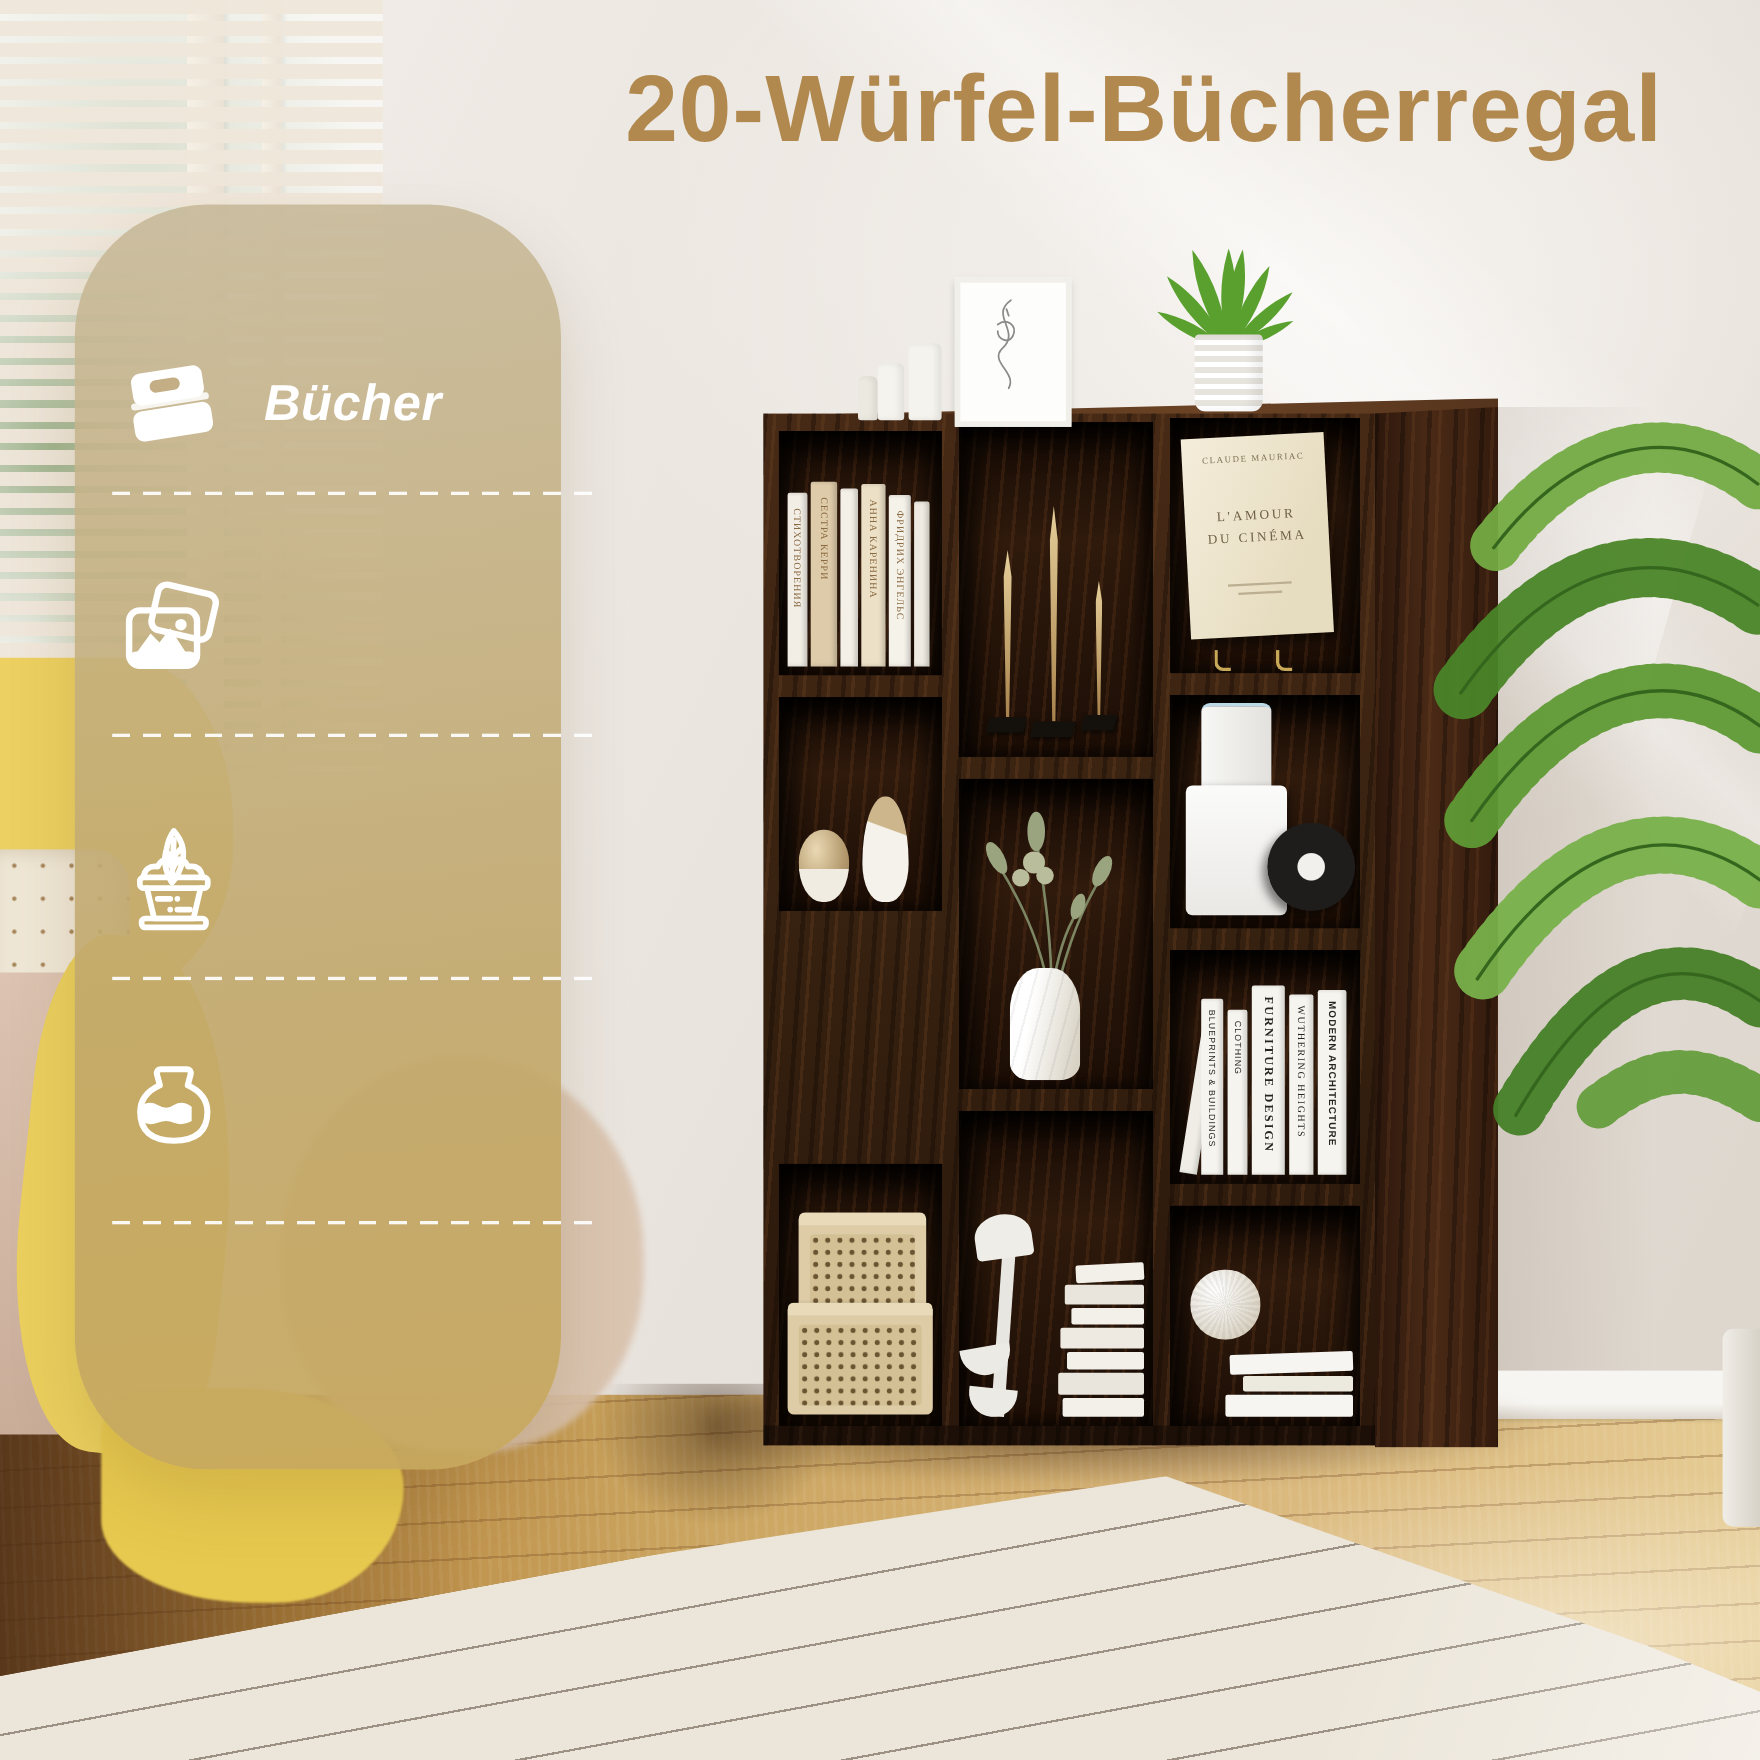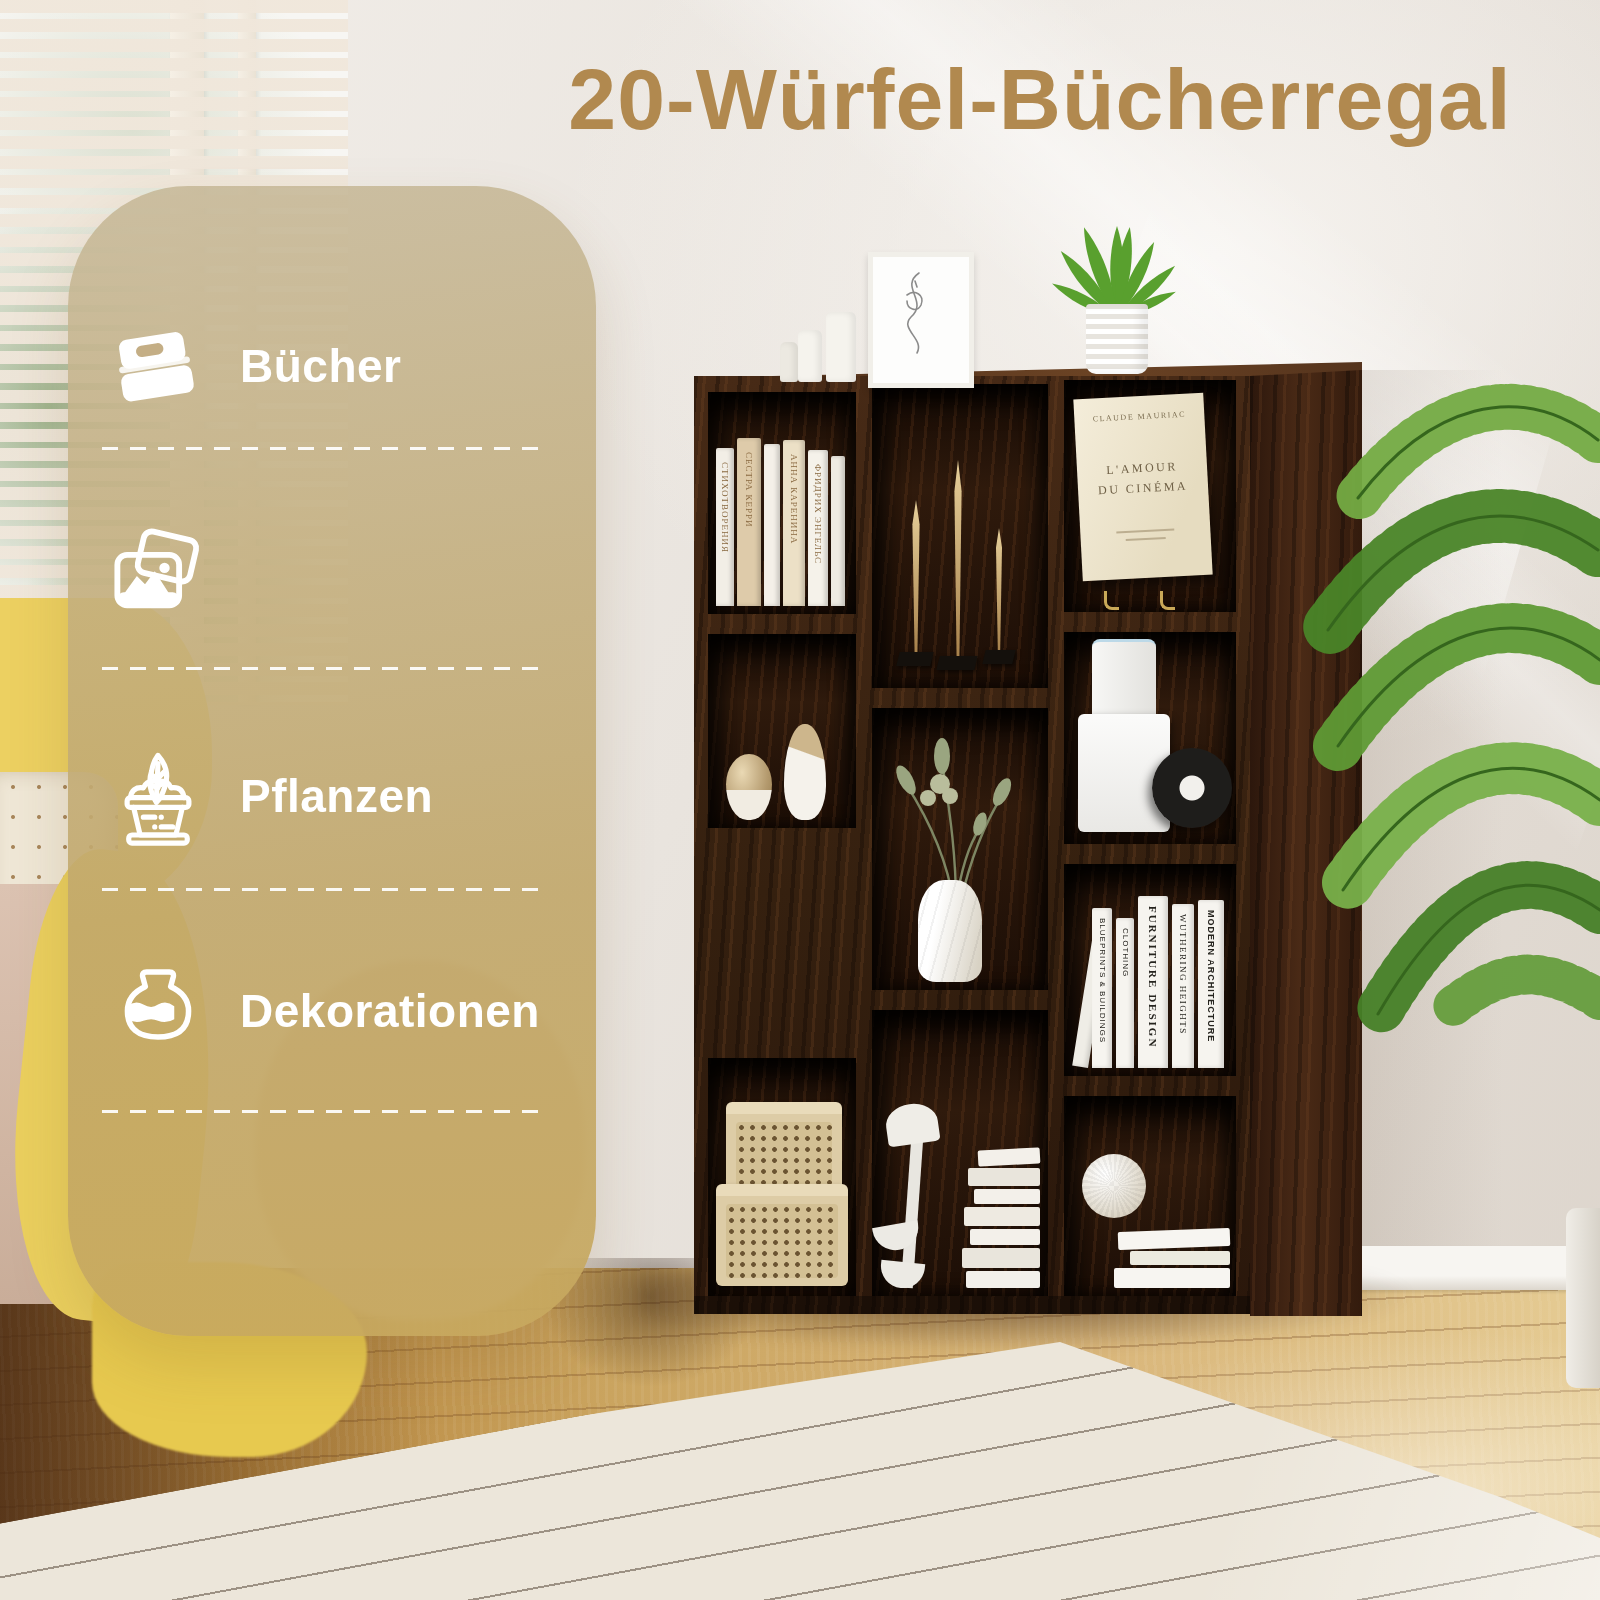--- a/index.html
+++ b/index.html
@@ -177,23 +177,23 @@
   .pic-frame{left:868px;top:252px;width:96px;height:126px;position:absolute;background:#fdfdfc;
     border:5px solid #f1efe9;box-shadow:0 4px 7px rgba(0,0,0,.14);}
   .plant-pot{position:absolute;left:1086px;top:304px;width:62px;height:70px;border-radius:4px 4px 10px 10px;
     background:repeating-linear-gradient(180deg,#e7e4de 0 5px,#ffffff 5px 10px);box-shadow:inset -8px 0 10px rgba(0,0,0,.07);}
   .leaves{position:absolute;left:1032px;top:216px;width:170px;height:104px;}
   .planter-right{position:absolute;z-index:9;left:1566px;top:1208px;width:34px;height:180px;
     background:linear-gradient(90deg,#f0ede7,#d7d2c8);border-radius:10px 0 0 10px;}
   .palm{position:absolute;z-index:9;left:1296px;top:348px;width:304px;height:770px;}
 
   
-  .feature-panel{position:absolute;z-index:10;left:68px;top:186px;width:528px;height:1150px;border-radius:120px;
+  .feature-panel{position:absolute;z-index:10;left:68px;top:186px;width:442px;height:1150px;border-radius:120px;
     background:linear-gradient(175deg, rgba(198,184,152,.88) 0%, rgba(193,167,106,.9) 62%, rgba(199,168,94,.93) 100%);
-    box-shadow:0 30px 60px rgba(120,90,40,.18);}
+    box-shadow:0 30px 60px rgba(120,90,40,.18);font-style:italic;}
   .feature-item{position:absolute;left:0;width:100%;height:104px;}
   .feature-icon{position:absolute;left:38px;top:0;width:104px;height:104px;}
   .feature-label{position:absolute;left:172px;top:0;height:104px;display:flex;align-items:center;
     color:#ffffff;font-size:46px;font-weight:600;letter-spacing:.5px;white-space:nowrap;}
   .fi1{top:128px;} .fi2{top:338px;} .fi3{top:558px;} .fi4{top:773px;} .fi5{top:978px;}
   .fi5 .feature-label{font-size:37px;letter-spacing:-1px;transform:scaleX(.95);transform-origin:left center;}
   .feature-sep{position:absolute;left:34px;width:446px;height:3px;opacity:.92;
     background:repeating-linear-gradient(90deg,#ffffff 0 16px,transparent 16px 28px);}
   .sp1{top:261px;} .sp2{top:481px;} .sp3{top:702px;} .sp4{top:924px;}
 
@@ -449,30 +449,28 @@
           <path d="M28 19 l4 3 M36 17 l-4 4 M27 25 l5 2 M37 23 l-5 3"></path>
           <path d="M15 33 q1 -7 8 -6 q2 -5 9 -4 q6 -1 8 4 q7 -1 8 6"></path>
           <rect x="13" y="33" width="38" height="6" rx="2"></rect>
           <path d="M17 39 l4 17 h22 l4 -17"></path>
           <rect x="14" y="56" width="36" height="5" rx="2"></rect>
           <path d="M23 45 h7 M34 51 h7"></path>
         </g>
         <circle cx="34" cy="45" r="1.6" fill="#fff"></circle>
           <circle cx="30" cy="51" r="1.6" fill="#fff"></circle>
       </svg>
-      <span class="feature-label">Pflanzen</span>
     </div>
     <div class="feature-sep sp3"></div>
 
     <div class="feature-item fi4">
       <svg class="feature-icon" viewBox="0 0 64 64">
         <path d="M25 8 h14 q3 0 2.4 3 l-1.6 6 q11 5 11 15 q0 16 -18.8 16 q-18.8 0 -18.8 -16 q0 -10 11 -15 L22.6 11 q-.6 -3 2.4 -3 z" stroke="#fff" stroke-width="3.4" fill="none" stroke-linecap="round" stroke-linejoin="round"></path>
         <path d="M13 29 q5 -4 10 -1 q5 3 9 0 q5 -3 10 1 l0 8 q-5 3 -10 1 q-4 -2 -9 0 q-5 2 -10 -1 z" fill="#fff"></path>
       </svg>
-      <span class="feature-label">Dekorationen</span>
     </div>
     <div class="feature-sep sp4"></div>
 
   </aside>
 
   <h1 class="page-title">20-Würfel-Bücherregal</h1>
 
 </div>
 
 </body></html>

